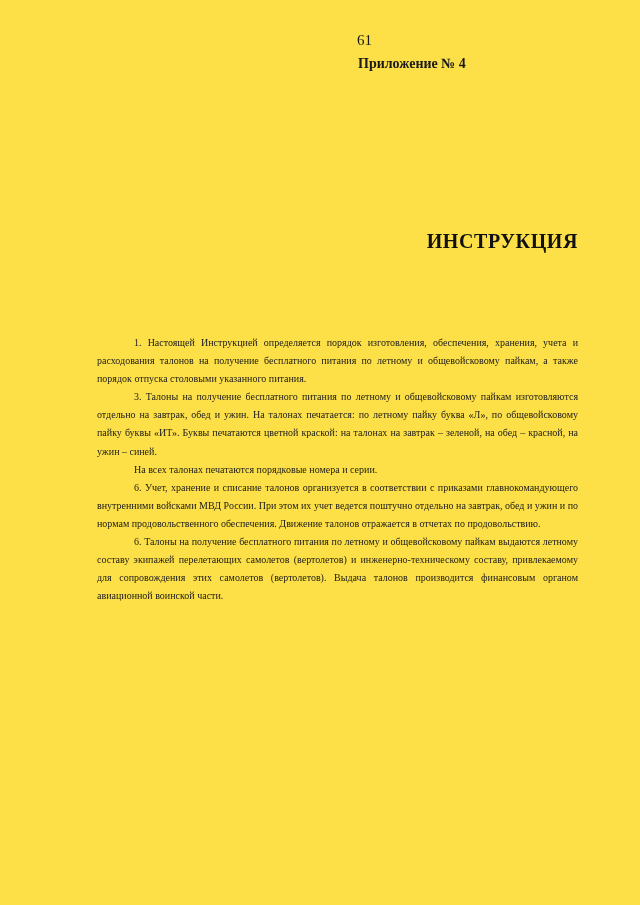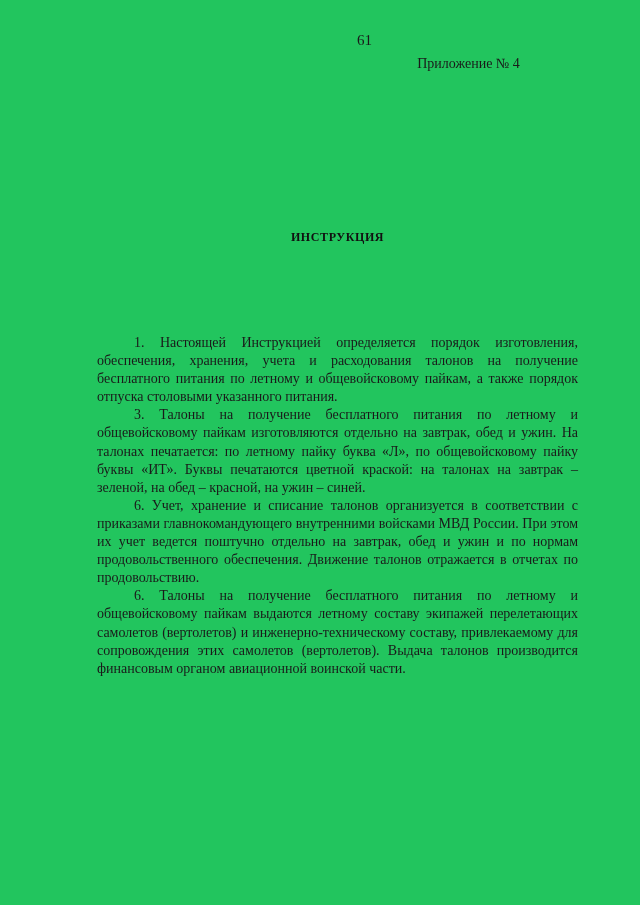--- a/index.html
+++ b/index.html
@@ -4,21 +4,21 @@
 <style>
   * { margin: 0; padding: 0; box-sizing: border-box; }
   html, body {
     background: #ffffff;
     font-family: "Liberation Serif", "DejaVu Serif", serif;
   }
   #page {
     position: relative;
     width: 640px;
     height: 905px;
-    background: #22c55e;
+    background: #fde047;
     color: #1a1a1a;
     overflow: hidden;
   }
   .page-number {
     position: absolute;
     left: 357px;
     top: 31px;
     font-size: 15px;
     line-height: 18px;
     color: #1a1a1a;
@@ -26,55 +26,56 @@
   .header-block {
     position: absolute;
     left: 358px;
     top: 55px;
     width: 221px;
     font-size: 14px;
     line-height: 17.8px;
     color: #1a1a1a;
   }
   .header-block .appendix {
-    text-align: center;
+    text-align: left;
+    font-weight: bold;
   }
   .header-block .reference {
     text-align: justify;
     text-align-last: left;
   }
   .doc-title {
     position: absolute;
     left: 97px;
     top: 230px;
     width: 481px;
-    text-align: center;
+    text-align: right;
     font-weight: bold;
-    font-size: 12px;
+    font-size: 20px;
     letter-spacing: 0.6px;
     color: #111111;
   }
   .doc-subtitle {
     position: absolute;
     left: 97px;
     top: 257px;
     width: 481px;
     font-weight: bold;
     font-size: 14px;
     line-height: 18.2px;
     text-align: justify;
     text-align-last: left;
     color: #111111;
   }
   .body-text {
     position: absolute;
     left: 97px;
     top: 334px;
     width: 481px;
-    font-size: 14px;
+    font-size: 10px;
     line-height: 18.1px;
     text-align: justify;
     text-align-last: left;
     color: #1a1a1a;
   }
   .body-text p {
     text-indent: 37px;
     margin: 0;
   }
 </style>
@@ -88,17 +89,18 @@
   <div class="header-block">
     <div class="appendix">Приложение № 4</div>
   </div>
 
   <div class="doc-title">ИНСТРУКЦИЯ</div>
 
 
   <div class="body-text">
     <p>1. Настоящей Инструкцией определяется порядок изготовления, обеспечения, хранения, учета и расходования талонов на получение бесплатного питания по летному и общевойсковому пайкам, а также порядок отпуска столовыми указанного питания.</p>
     <p>3. Талоны на получение бесплатного питания по летному и общевойсковому пайкам изготовляются отдельно на завтрак, обед и ужин. На талонах печатается: по летному пайку буква «Л», по общевойсковому пайку буквы «ИТ». Буквы печатаются цветной краской: на талонах на завтрак – зеленой, на обед – красной, на ужин – синей.</p>
+    <p>На всех талонах печатаются порядковые номера и серии.</p>
     <p>6. Учет, хранение и списание талонов организуется в соответствии с приказами главнокомандующего внутренними войсками МВД России. При этом их учет ведется поштучно отдельно на завтрак, обед и ужин и по нормам продовольственного обеспечения. Движение талонов отражается в отчетах по продовольствию.</p>
     <p>6. Талоны на получение бесплатного питания по летному и общевойсковому пайкам выдаются летному составу экипажей перелетающих самолетов (вертолетов) и инженерно-техническому составу, привлекаемому для сопровождения этих самолетов (вертолетов). Выдача талонов производится финансовым органом авиационной воинской части.</p>
   </div>
 
 </div>
 
 </body></html>

